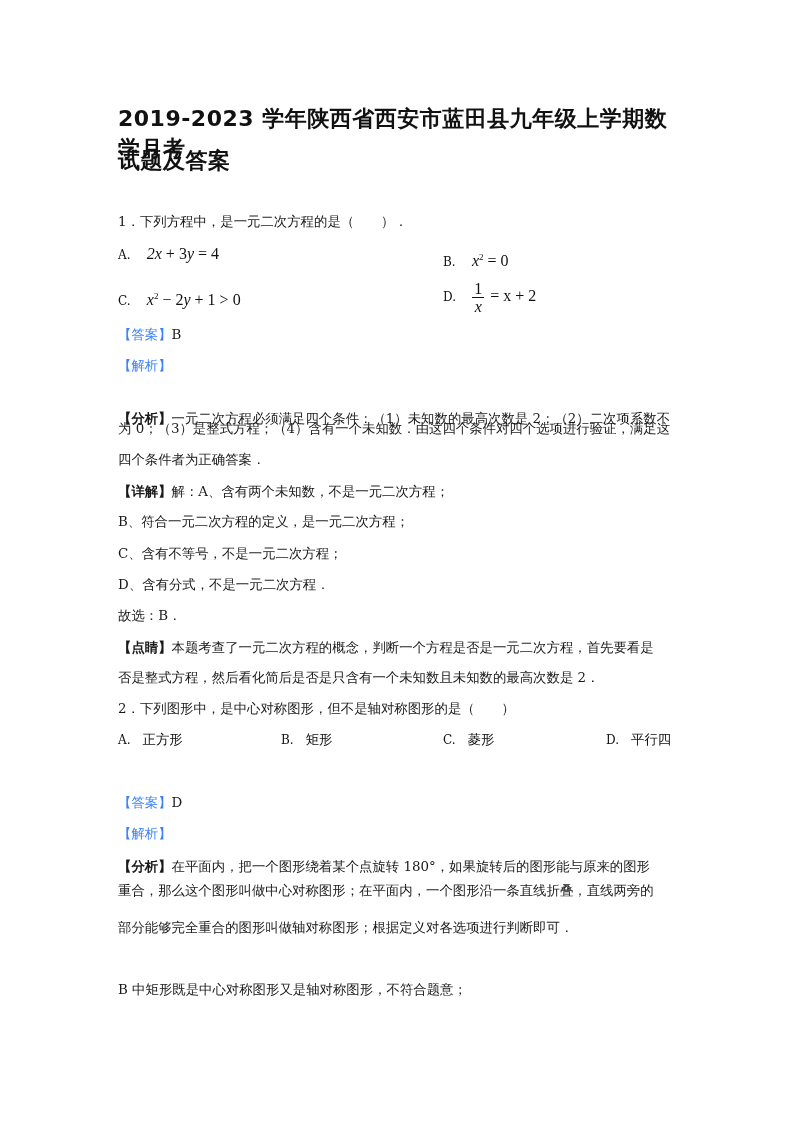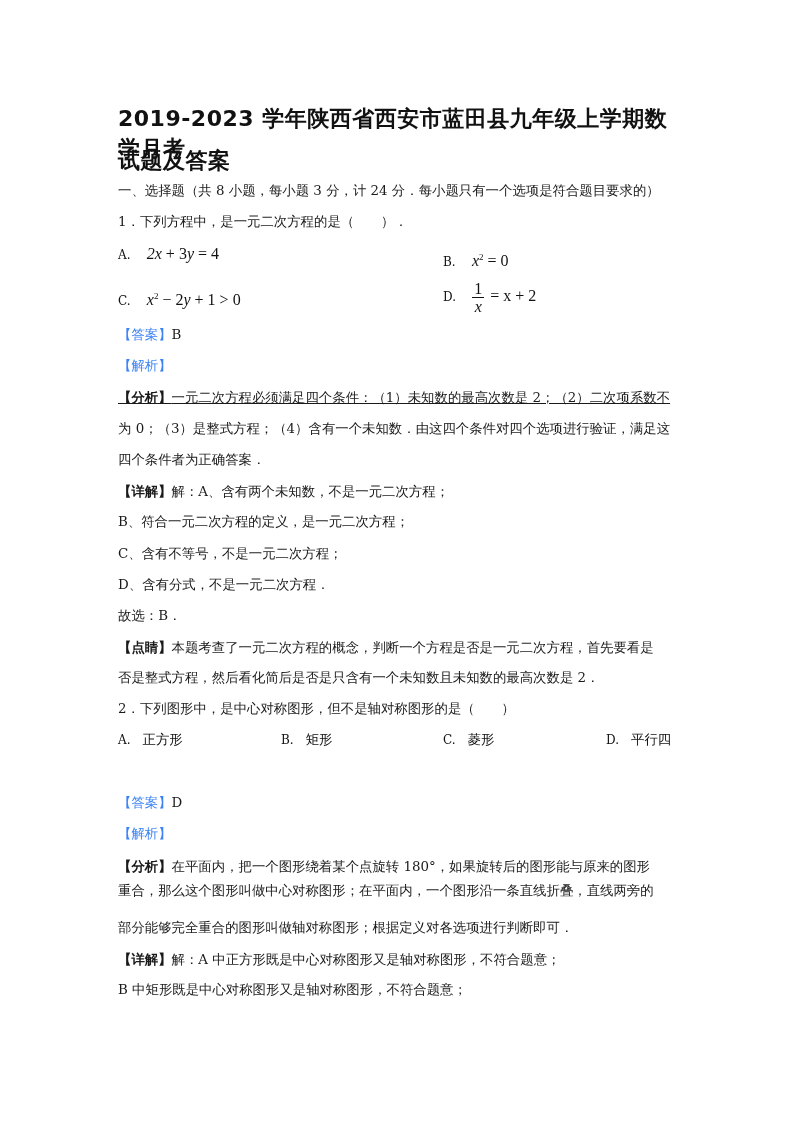--- a/index.html
+++ b/index.html
@@ -20,21 +20,20 @@
     .frac .den { line-height: 17px; font-style: italic; }
   </style>
 </head>
 <body>
 
 <div class="page">
 
   <div class="title" style="top:104px;">2019-2023 学年陕西省西安市蓝田县九年级上学期数学月考</div>
   <div class="title" style="top:146px;">试题及答案</div>
 
-  <div class="line" style="top:182px;">一、选择题（共 8 小题，每小题 3 分，计 24 分．每小题只有一个选项是符合题目要求的）</div>
 
   <div class="line" style="top:213px;">1．下列方程中，是一元二次方程的是（　　）．</div>
 
   <div class="opt" style="left:118px; top:244px;">
     <span class="letter">A.</span>
     <span class="math"><i>2x</i> + 3<i>y</i> = 4</span>
   </div>
   <div class="opt" style="left:443px; top:247px;">
     <span class="letter">B.</span>
     <span class="math"><i>x</i><sup style="font-size:9px;">2</sup> = 0</span>
@@ -53,21 +52,21 @@
     </span>
   </div>
 
   <div class="line" style="top:326px;">
     <span class="tag-blue">【答案】</span><span>B</span>
   </div>
   <div class="line" style="top:357px;">
     <span class="tag-blue">【解析】</span>
   </div>
 
-  <div class="line" style="top:388px;text-decoration:underline;">
+  <div class="line" style="top:409px;">
     <span class="tag-bold">【分析】</span><span>一元二次方程必须满足四个条件：（1）未知数的最高次数是 2；（2）二次项系数不</span>
   </div>
   <div class="line" style="top:420px;">为 0；（3）是整式方程；（4）含有一个未知数．由这四个条件对四个选项进行验证，满足这</div>
   <div class="line" style="top:451px;">四个条件者为正确答案．</div>
 
   <div class="line" style="top:513px;">B、符合一元二次方程的定义，是一元二次方程；</div>
   <div class="line" style="top:482px;">
     <span class="tag-bold">【详解】</span><span>解：A、含有两个未知数，不是一元二次方程；</span>
   </div>
   <div class="line" style="top:545px;">C、含有不等号，不是一元二次方程；</div>
@@ -100,18 +99,15 @@
   <div class="line" style="top:825px;">
     <span class="tag-blue">【解析】</span>
   </div>
 
   <div class="line" style="top:857px;">
     <span class="tag-bold">【分析】</span><span>在平面内，把一个图形绕着某个点旋转 180°，如果旋转后的图形能与原来的图形</span>
   </div>
   <div class="line" style="top:882px;">重合，那么这个图形叫做中心对称图形；在平面内，一个图形沿一条直线折叠，直线两旁的</div>
   <div class="line" style="top:919px;">部分能够完全重合的图形叫做轴对称图形；根据定义对各选项进行判断即可．</div>
 
-  <div class="line" style="top:950px;">
-    <span class="tag-bold">【详解】</span><span>解：A 中正方形既是中心对称图形又是轴对称图形，不符合题意；</span>
-  </div>
   <div class="line" style="top:981px;">B 中矩形既是中心对称图形又是轴对称图形，不符合题意；</div>
 
 </div>
 
 </body></html>

